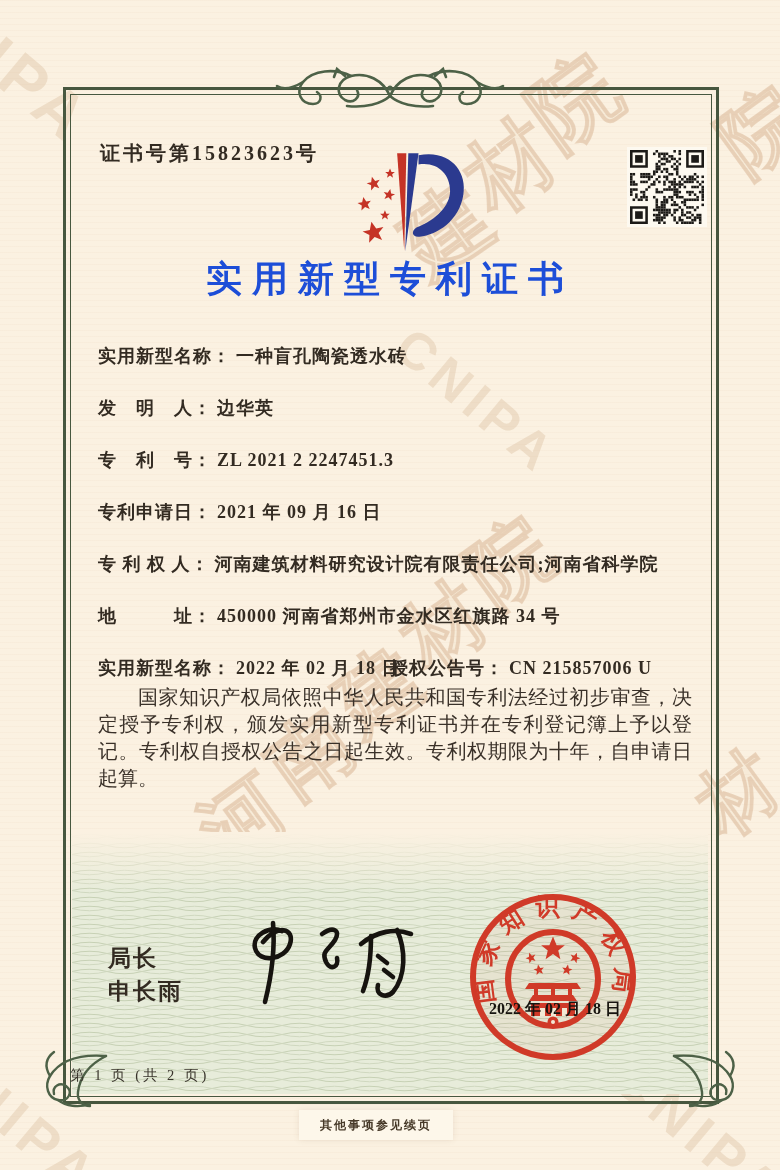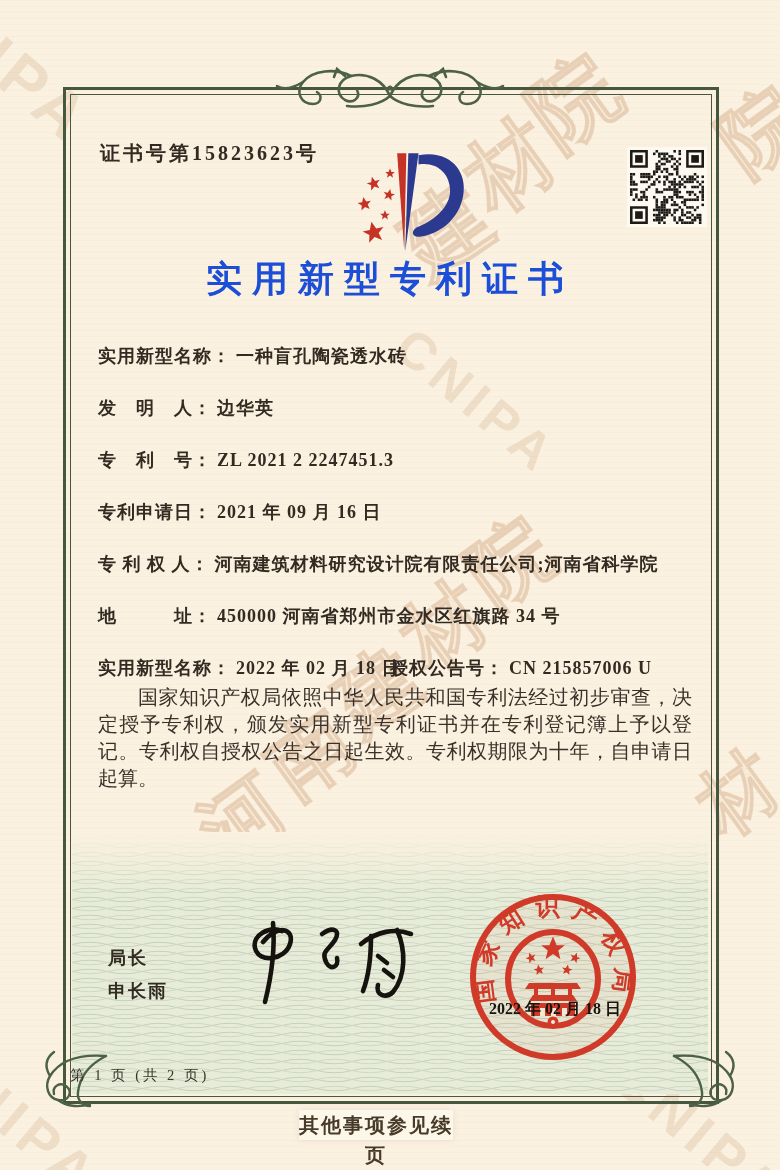--- a/index.html
+++ b/index.html
@@ -38,29 +38,29 @@
     color:#3a3129;text-align:justify;}
   .paras p{margin:0;text-indent:2em;}
   .barcode{position:absolute;left:108px;top:873px;width:205px;height:30px;
     background:repeating-linear-gradient(90deg,
       #24222 0 2px,rgba(0,0,0,0) 2px 4px,
       #24222 4px 7px,rgba(0,0,0,0) 7px 8px,
       #242220 8px 9px,rgba(0,0,0,0) 9px 12px,
       #24222 12px 14px,rgba(0,0,0,0) 14px 15px,
       #242220 15px 18px,rgba(0,0,0,0) 18px 20px,
       #24222 20px 21px,rgba(0,0,0,0) 21px 23px);}
-  .director{position:absolute;left:108px;top:942px;font-size:18px;font-weight:bold;line-height:33px;letter-spacing:2px;}
+  .director{position:absolute;left:108px;top:942px;font-size:23px;font-weight:bold;line-height:33px;letter-spacing:2px;}
   .signature{position:absolute;left:225px;top:918px;}
   .seal{position:absolute;left:463px;top:885px;}
   .seal-date{position:absolute;left:470px;top:999px;width:170px;text-align:center;
     font-size:16px;font-weight:bold;color:#17140f;z-index:6;}
   .pagefoot{position:absolute;left:70px;top:1066px;width:640px;
     font-size:14.5px;letter-spacing:3px;color:#38332b;}
   .note{position:absolute;left:299px;top:1110px;width:154px;height:30px;line-height:30px;
-    background:#fdf7ea;text-align:center;font-size:20px;letter-spacing:2px;color:#473a29;font-weight:bold;
+    background:#fdf7ea;text-align:center;font-size:12px;letter-spacing:2px;color:#473a29;font-weight:bold;
     box-shadow:0 0 6px rgba(120,90,60,.12);}
 </style>
 </head>
 <body>
 
 <div class="page">
 
   <div class="wm wm-cnipa" style="left:-28px;top:-12px;font-size:64px;">NIPA</div>
   <div class="wm wm-char" style="left:532px;top:44px;font-size:86px;">院</div>
   <div class="wm wm-char" style="left:468px;top:108px;font-size:86px;">材</div>

